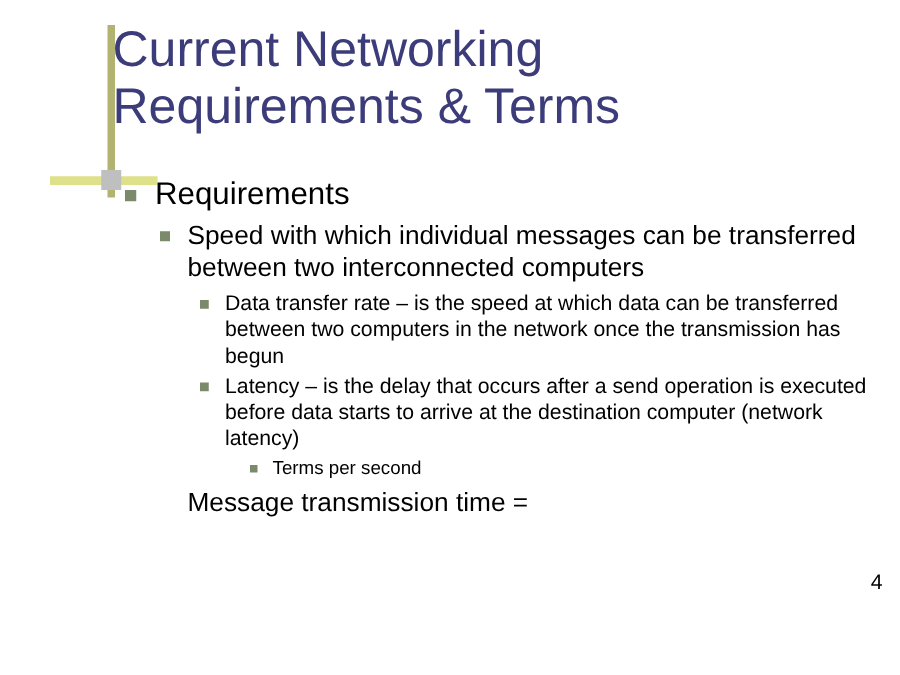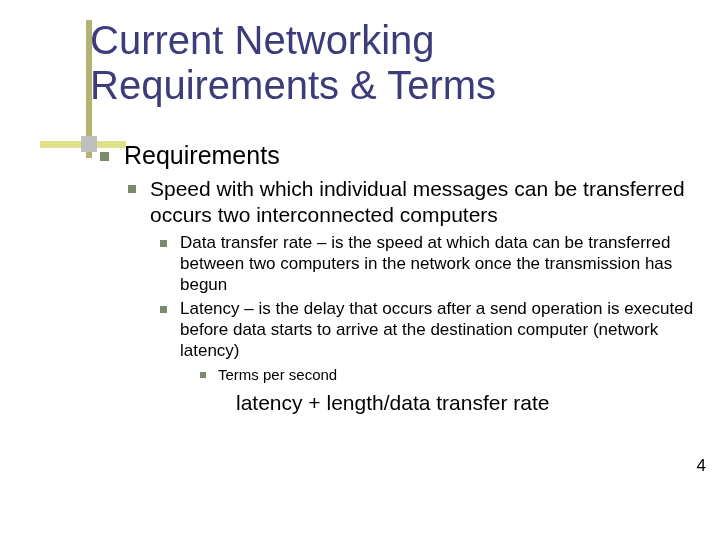--- a/index.html
+++ b/index.html
@@ -139,36 +139,36 @@
     <div class="title">Current Networking Requirements &amp; Terms</div>
   </div>
 
   <div class="body">
 
     <div class="lvl1 bul">
       <span>Requirements</span>
     </div>
 
     <div class="lvl2 bul">
-      <span>Speed with which individual messages can be transferred occurs two interconnected computers</span>
+      <span>Speed with which individual messages can be transferred between two interconnected computers</span>
     </div>
 
     <div class="lvl3 bul">
       <span>Data transfer rate – is the speed at which data can be transferred between two computers in the network once the transmission has begun</span>
     </div>
 
     <div class="lvl3 bul">
       <span>Latency – is the delay that occurs after a send operation is executed before data starts to arrive at the destination computer (network latency)</span>
     </div>
 
     <div class="lvl4 bul">
       <span>Terms per second</span>
     </div>
 
     <div class="lvl2-eq bul">
-      <span class="line2">latency + length/data transfer rate</span>
+      <span>Message transmission time =</span>
     </div>
 
   </div>
 
   <div class="page-number">4</div>
 
 </div>
 
 </body></html>

